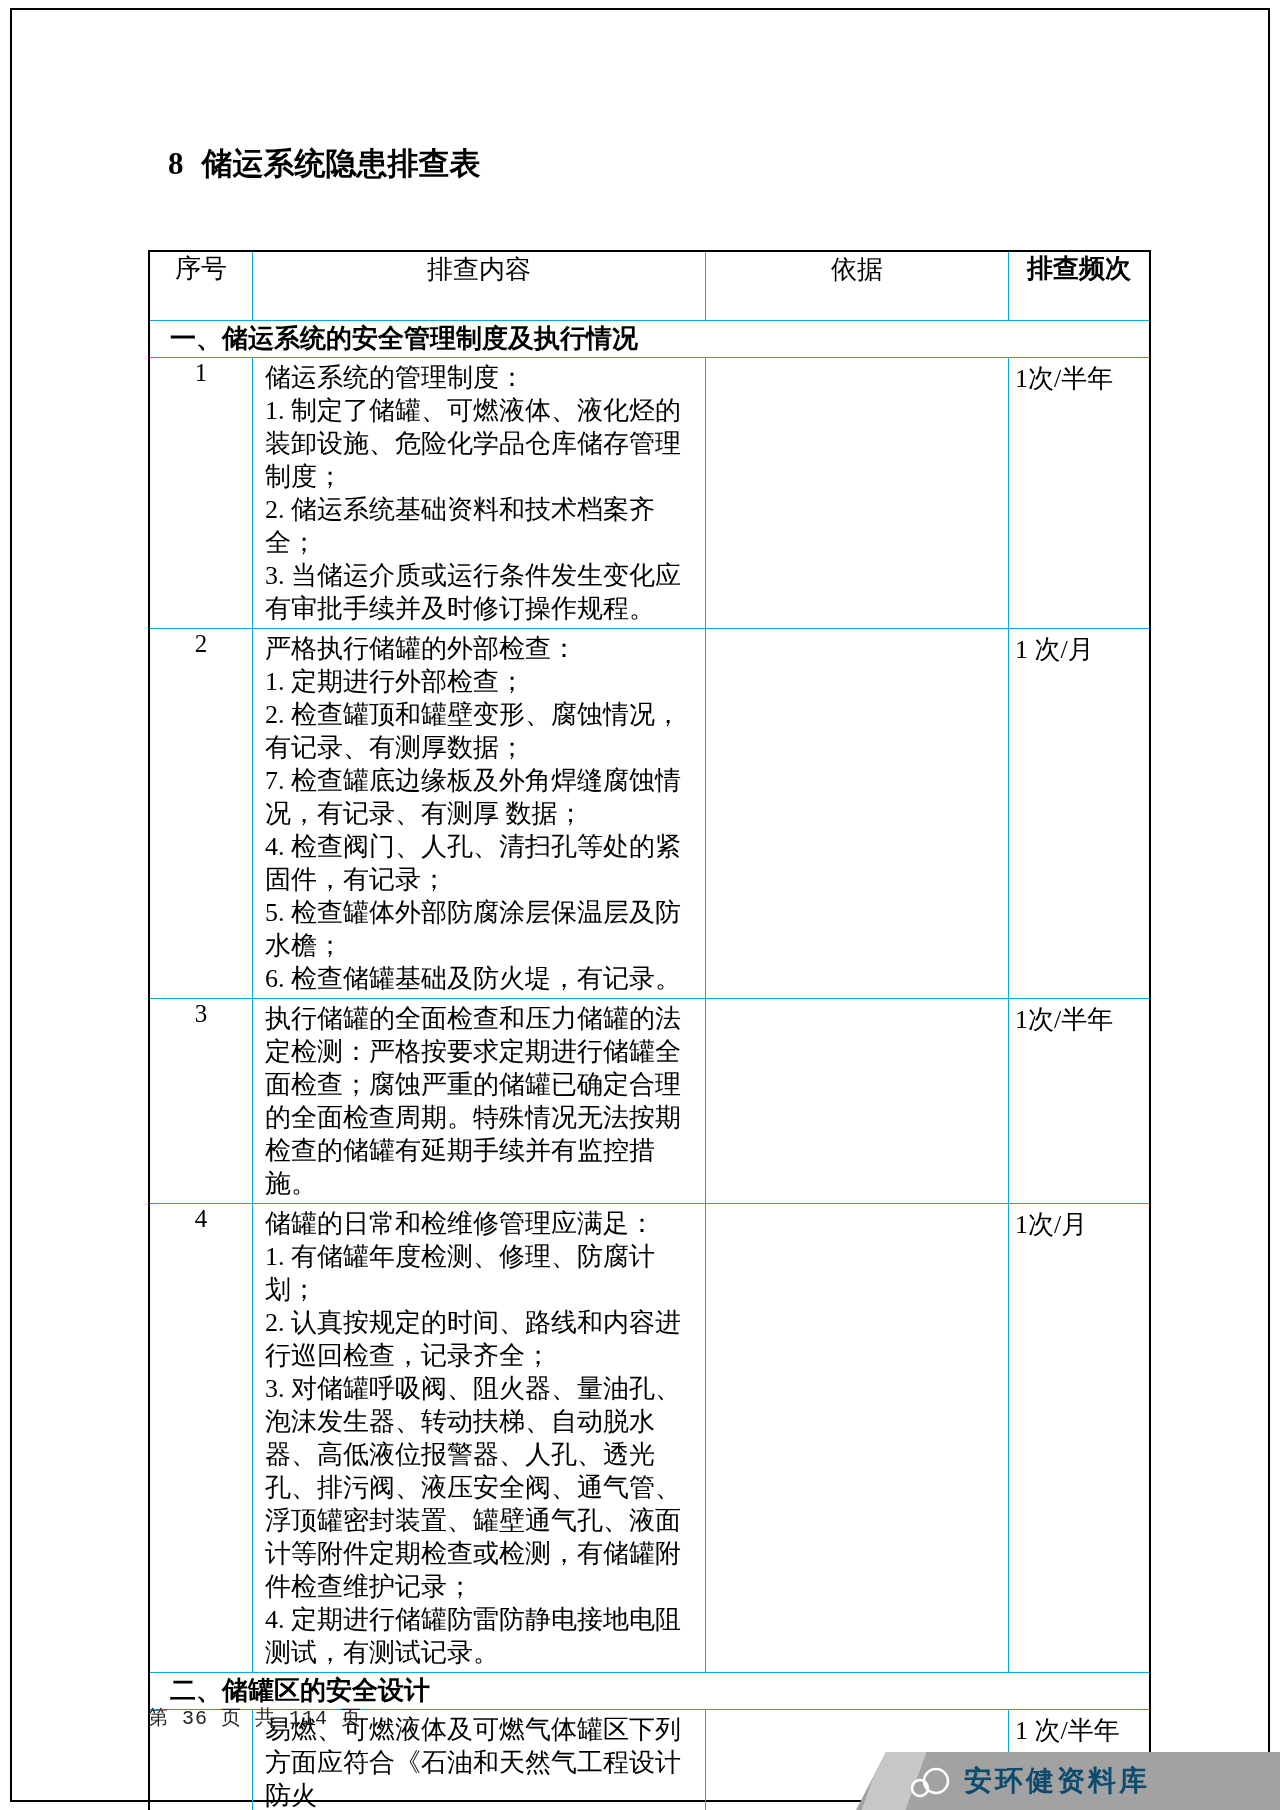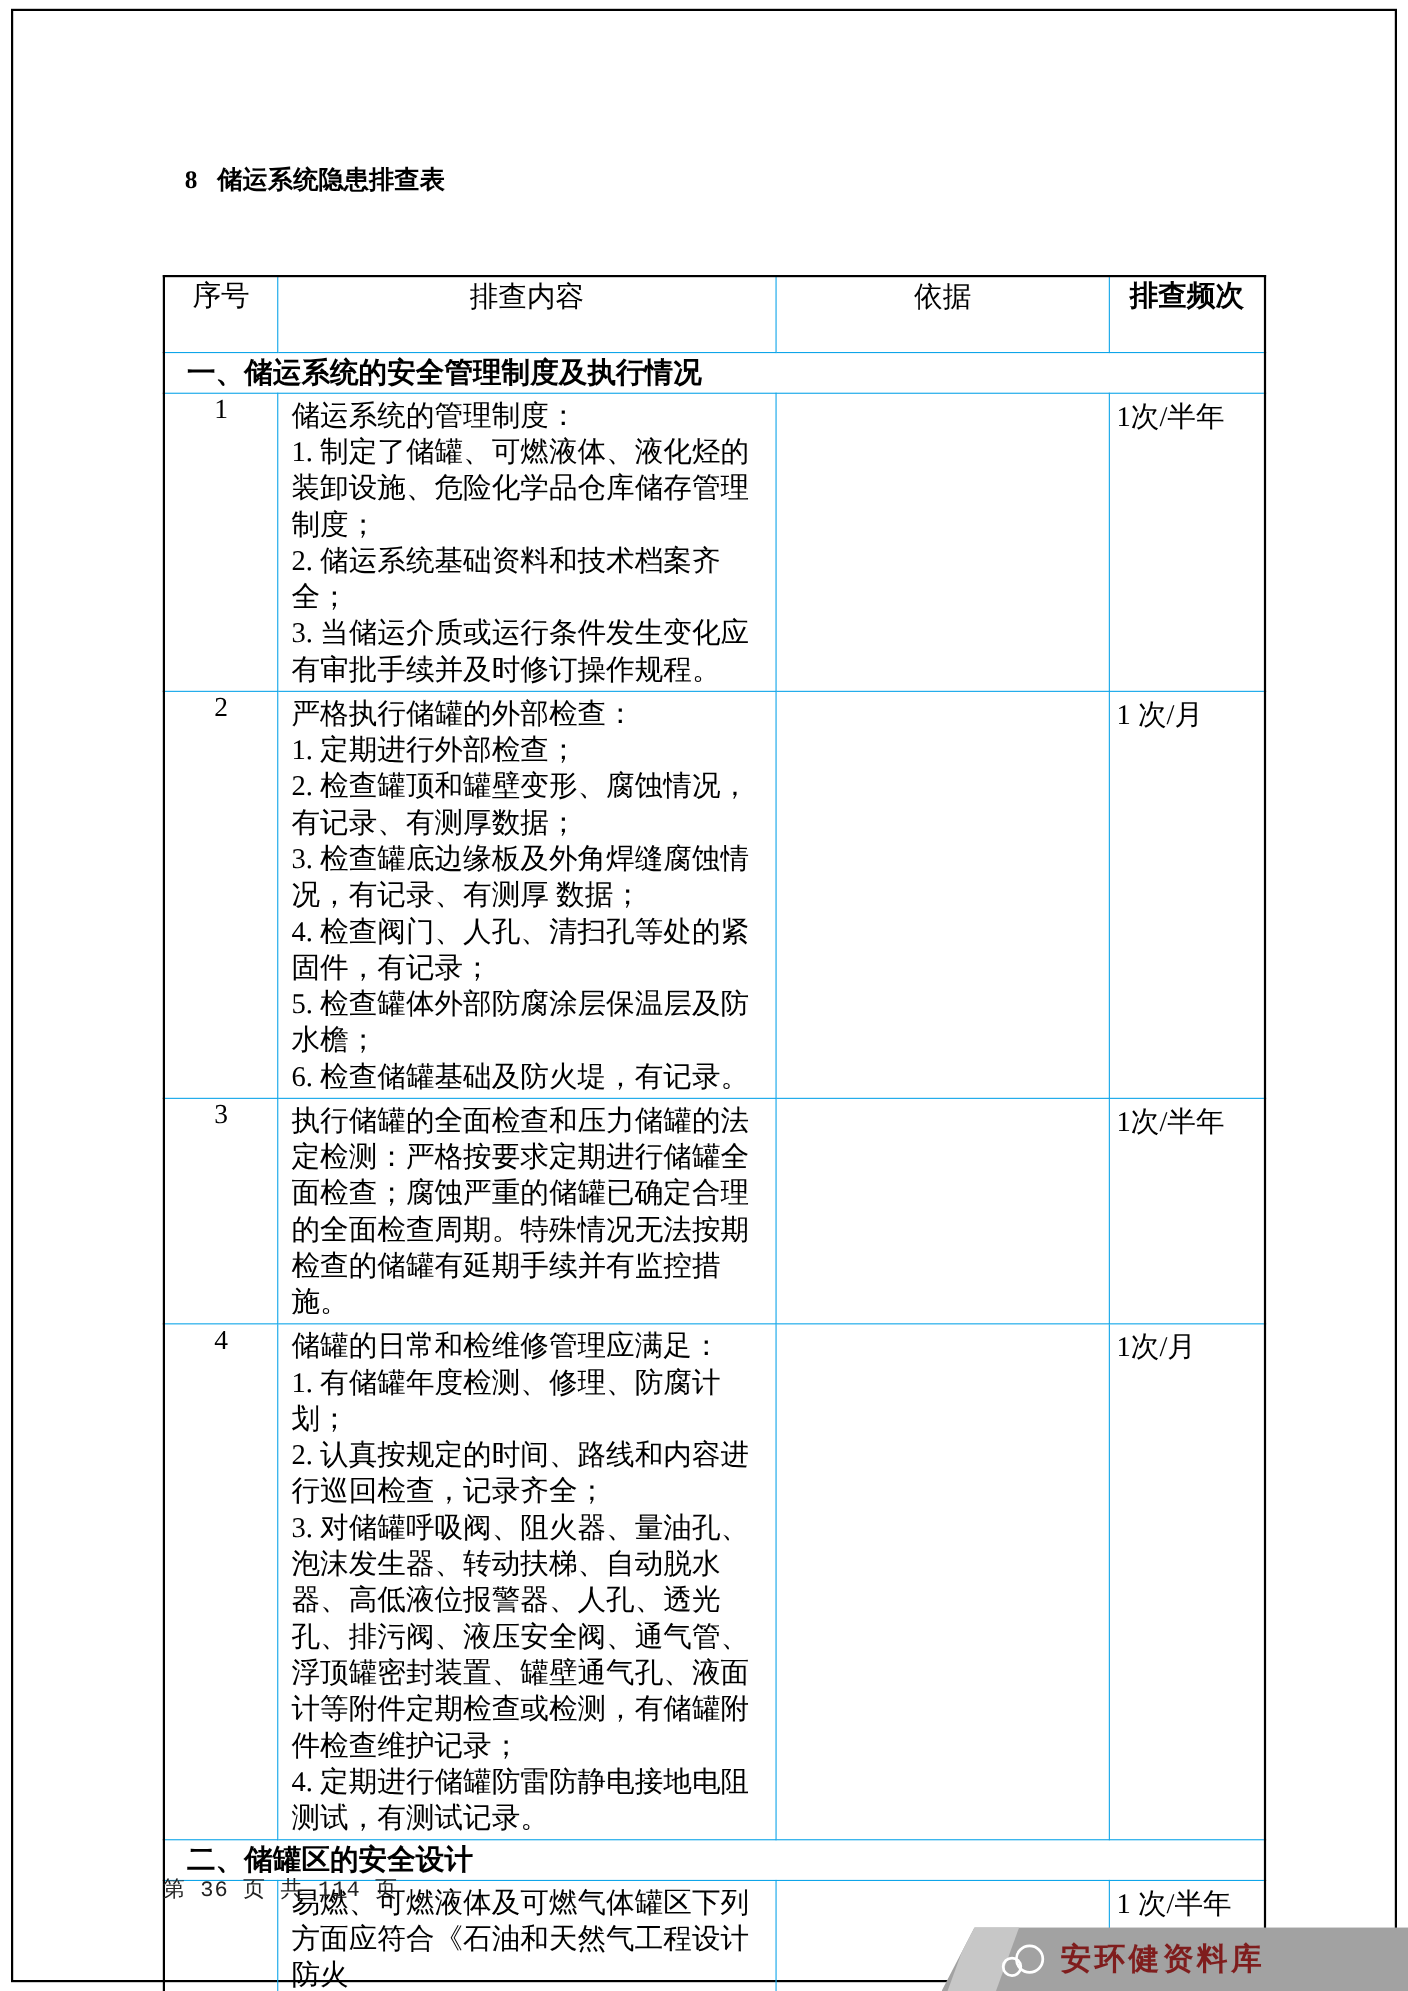--- a/index.html
+++ b/index.html
@@ -12,21 +12,21 @@
     color:#000;
   }
   .page-border{
     position:absolute;left:10px;top:8px;right:10px;bottom:8px;
     border:2px solid #000;
     pointer-events:none;
   }
   .doc{position:absolute;left:148px;top:0;width:948px;}
   .doc-title{
     margin:142px 0 0 20px;
-    font-size:23px;font-weight:bold;line-height:44px;
+    font-size:31px;font-weight:bold;line-height:44px;
   }
   .doc-title .title-text{margin-left:18px;}
   table.checklist{
     margin-top:64px;
     border-collapse:collapse;
     border:2px solid #000;
     table-layout:fixed;
     width:948px;
     font-size:26px;
   }
@@ -79,21 +79,21 @@
   }
   .wm-flash{
     position:absolute;left:16px;top:0;
     width:44px;height:100%;
     background:#c7c7c7;
     transform:skewX(-20deg);
   }
   .wm-cloud{position:relative;margin-right:10px;}
   .wm-text{
     position:relative;
-    color:#7f1d1d;
+    color:#0c4a6e;
     font-family:"Liberation Sans","DejaVu Sans",sans-serif;
     font-size:28px;letter-spacing:3px;font-weight:bold;
   }
 </style>
 </head>
 <body>
 
 <div class="page">
   <div class="page-border"></div>
 
@@ -123,21 +123,21 @@
             </td>
             <td class="basis-cell"></td>
             <td class="freq-cell">1次/半年</td>
           </tr>
           <tr>
             <td class="no-cell">2</td>
             <td class="content-cell">
               <div>严格执行储罐的外部检查：</div>
               <div>1. 定期进行外部检查；</div>
               <div>2. 检查罐顶和罐壁变形、腐蚀情况，有记录、有测厚数据；</div>
-              <div>3. 检查罐底边缘板及外角焊缝腐蚀情况，有记录、有测厚 数据；</div>
+              <div>7. 检查罐底边缘板及外角焊缝腐蚀情况，有记录、有测厚 数据；</div>
               <div>4. 检查阀门、人孔、清扫孔等处的紧固件，有记录；</div>
               <div>5. 检查罐体外部防腐涂层保温层及防水檐；</div>
               <div>6. 检查储罐基础及防火堤，有记录。</div>
             </td>
             <td class="basis-cell"></td>
             <td class="freq-cell">1 次/月</td>
           </tr>
           <tr>
             <td class="no-cell">3</td>
             <td class="content-cell">

